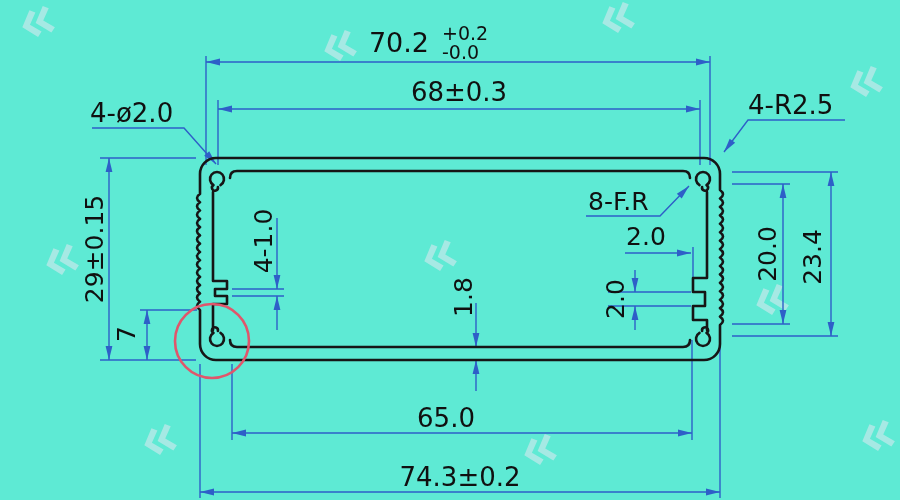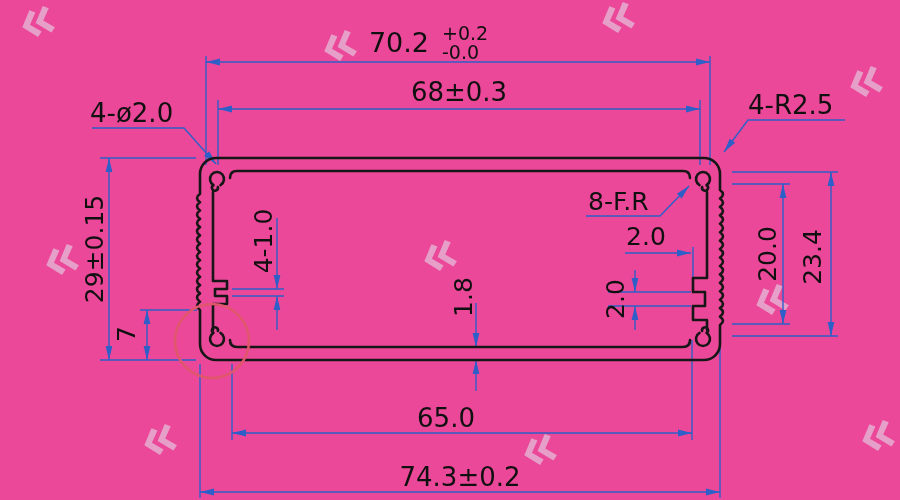--- a/index.html
+++ b/index.html
@@ -1,16 +1,16 @@
 <!DOCTYPE html>
 <html><head>
 <meta charset="utf-8">
 <style>
   html,body{margin:0;padding:0;background:#eef0f3;}
-  .stage{position:relative;width:900px;height:500px;background:#ec4899;overflow:hidden;}
+  .stage{position:relative;width:900px;height:500px;background:#5eead4;overflow:hidden;}
   .p{stroke:#161616;stroke-width:2.6;fill:none;stroke-linejoin:round;stroke-linecap:round;}
   .d{stroke:#2e5fc8;stroke-width:1.4;fill:none;}
   .t{fill:#101010;font-family:"DejaVu Sans","Liberation Sans",sans-serif;font-size:25px;}
   .ts{font-size:19px;}
   .tb{font-size:26px;}
   .w{fill:#e2e8f1;opacity:.55;}
   .r{stroke:#e0566b;stroke-width:2.6;fill:none;}
 </style>
 </head>
 <body>

